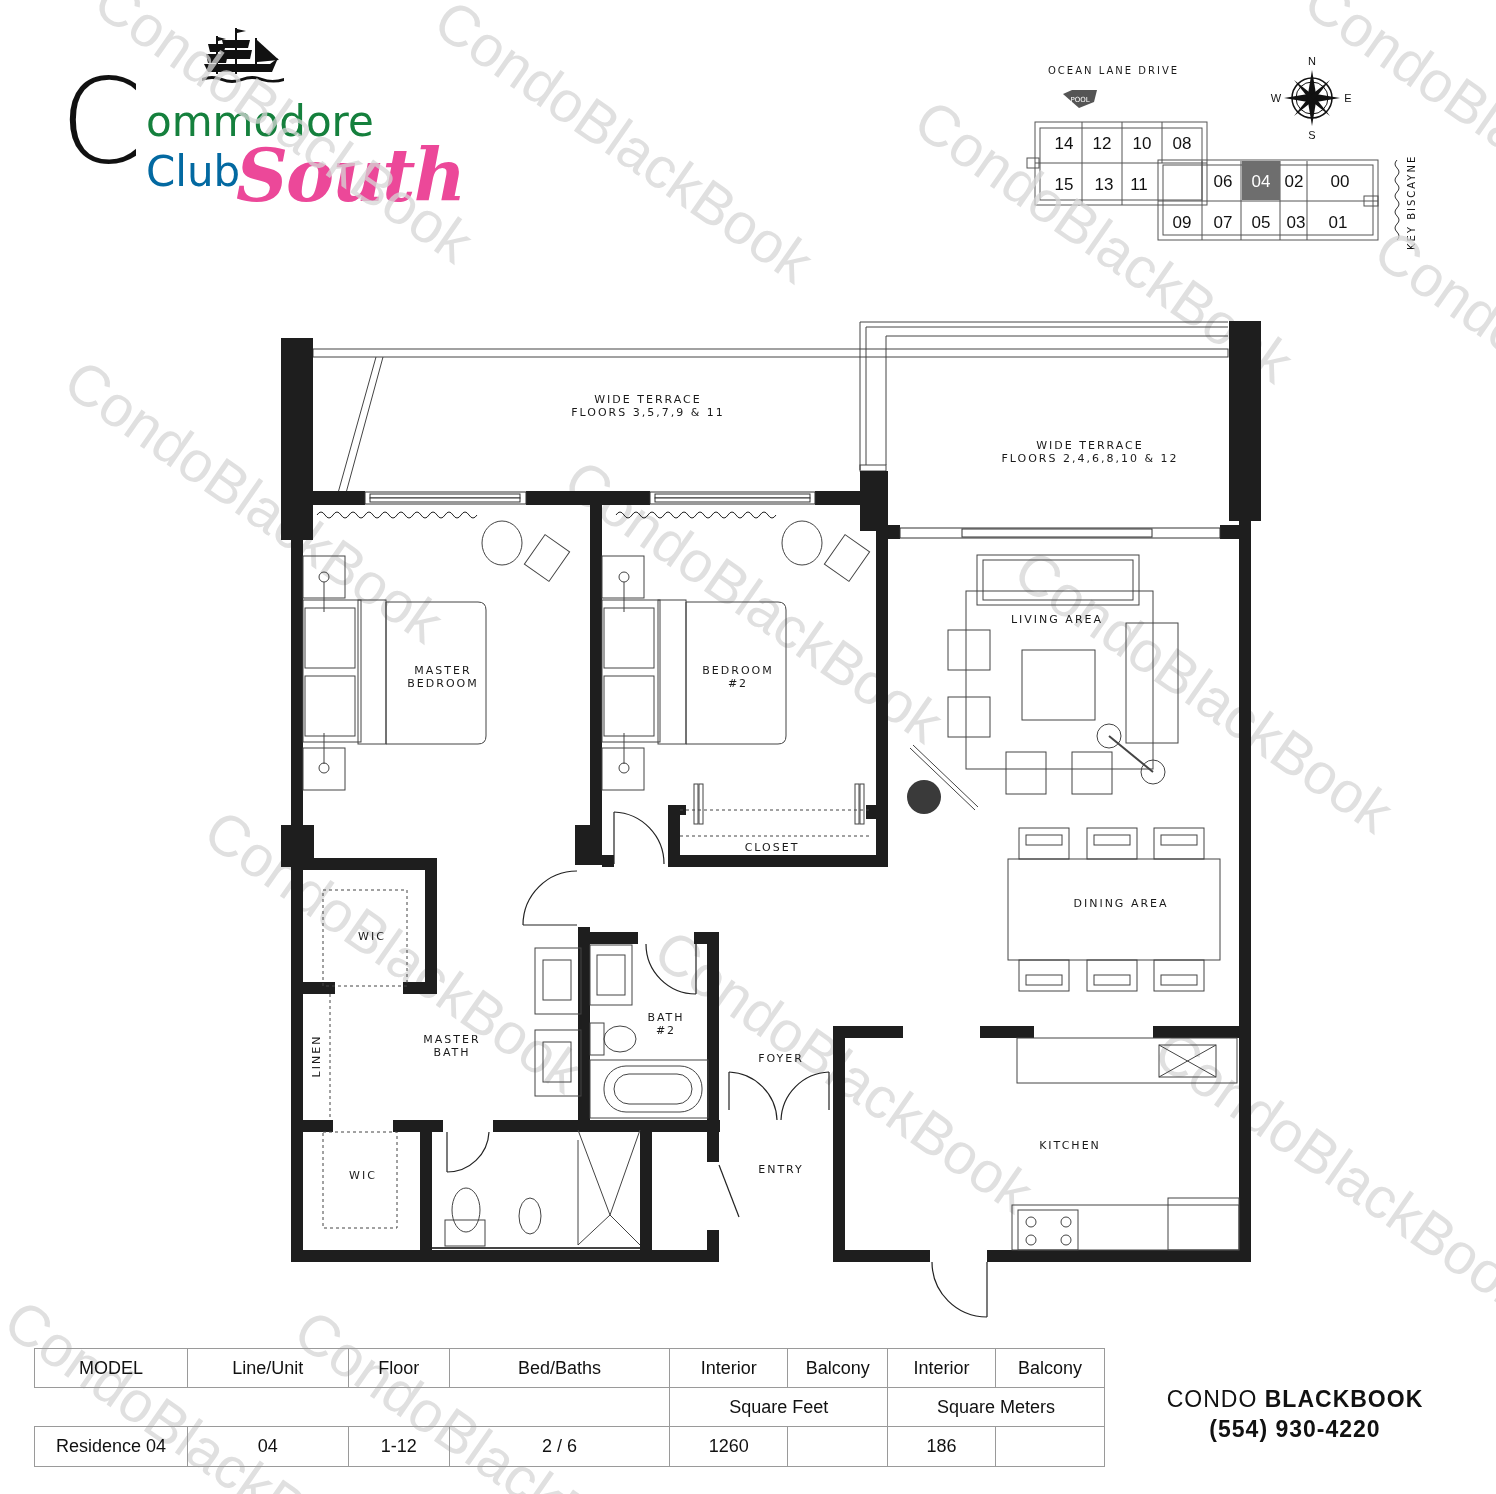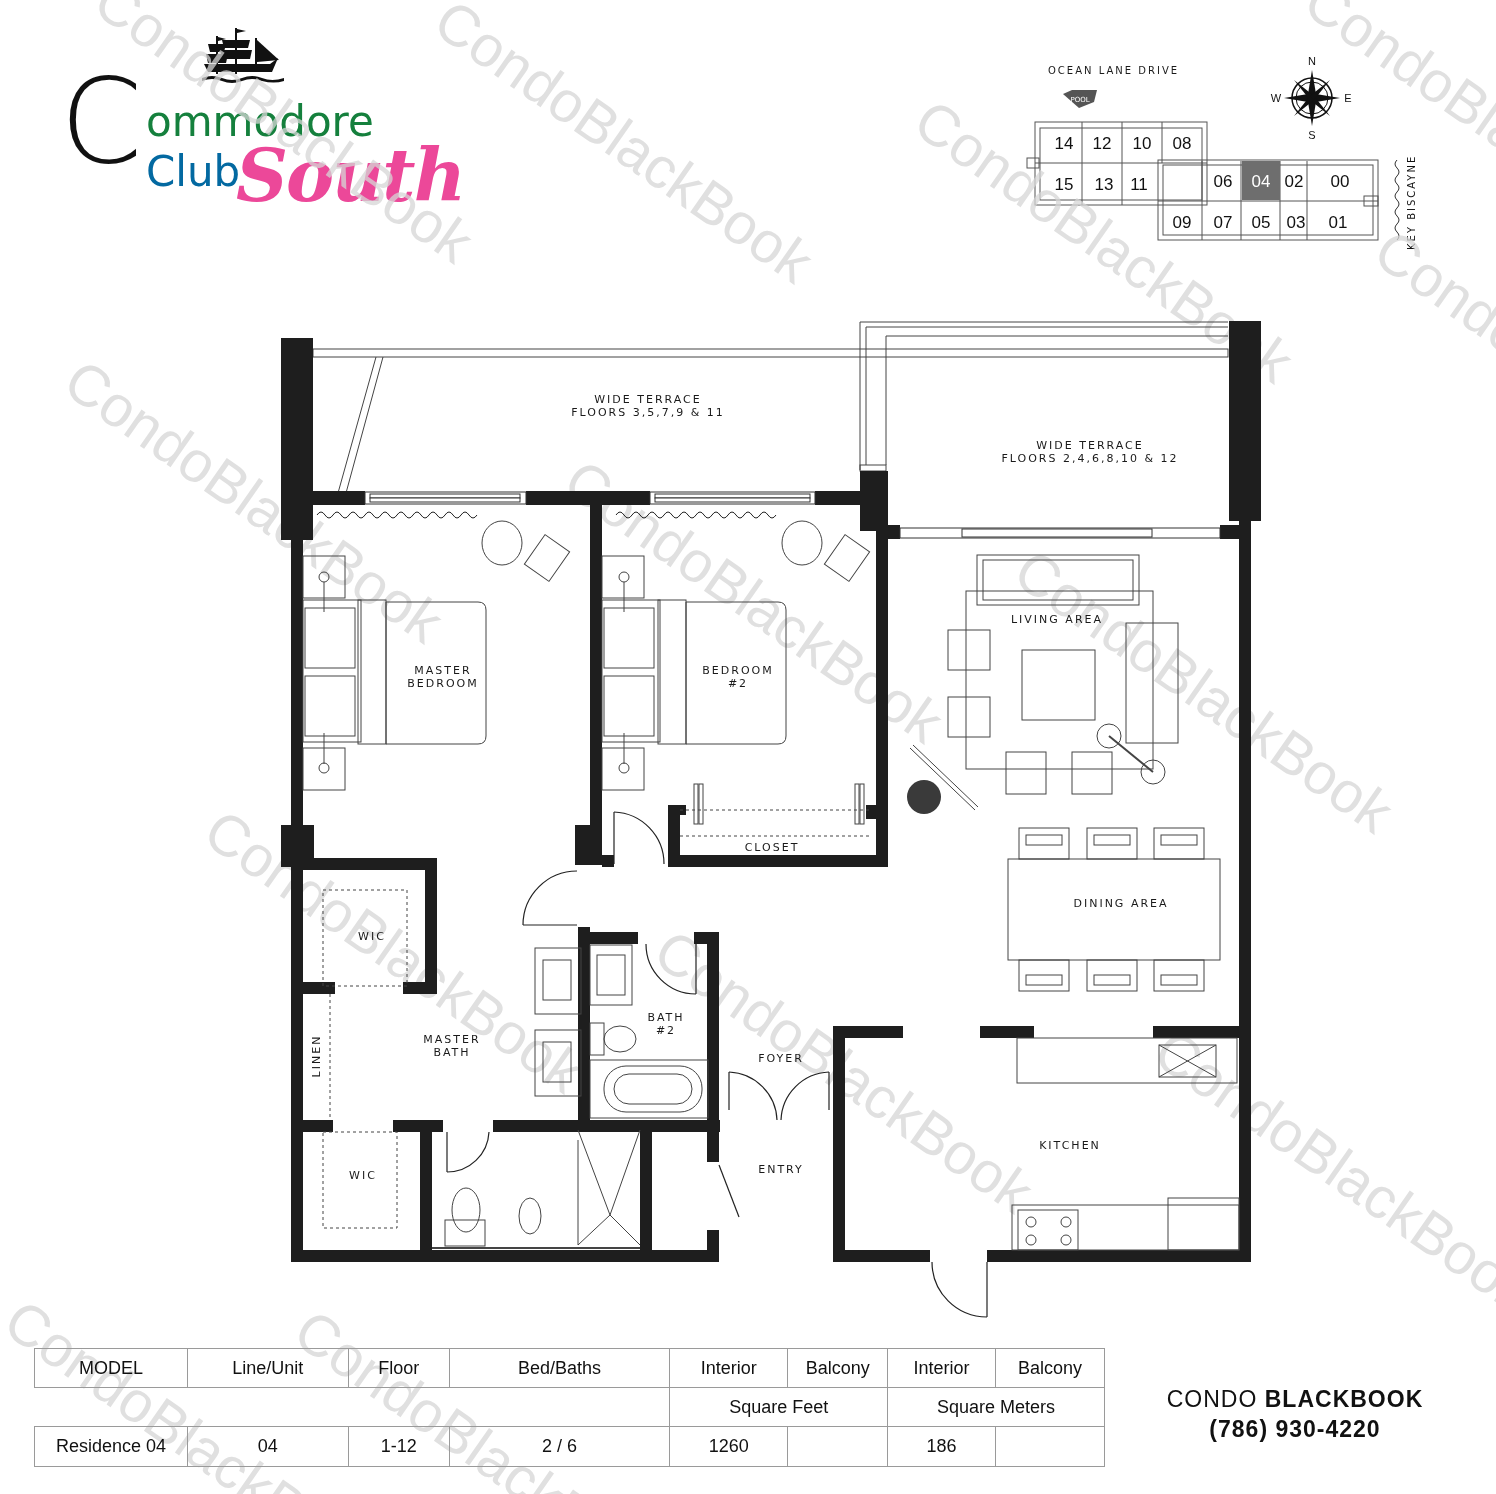--- a/index.html
+++ b/index.html
@@ -386,14 +386,14 @@
     <td></td>
   </tr>
 </tbody>
   </table>
 
 <div class="brand">
   <div class="l1">
     <span style="font-weight:normal">CONDO</span>
     <span>BLACKBOOK</span>
   </div>
-  <div class="l2">(786) 930-4220</div>
+  <div class="l2">(554) 930-4220</div>
 </div>
 
 </body></html>

